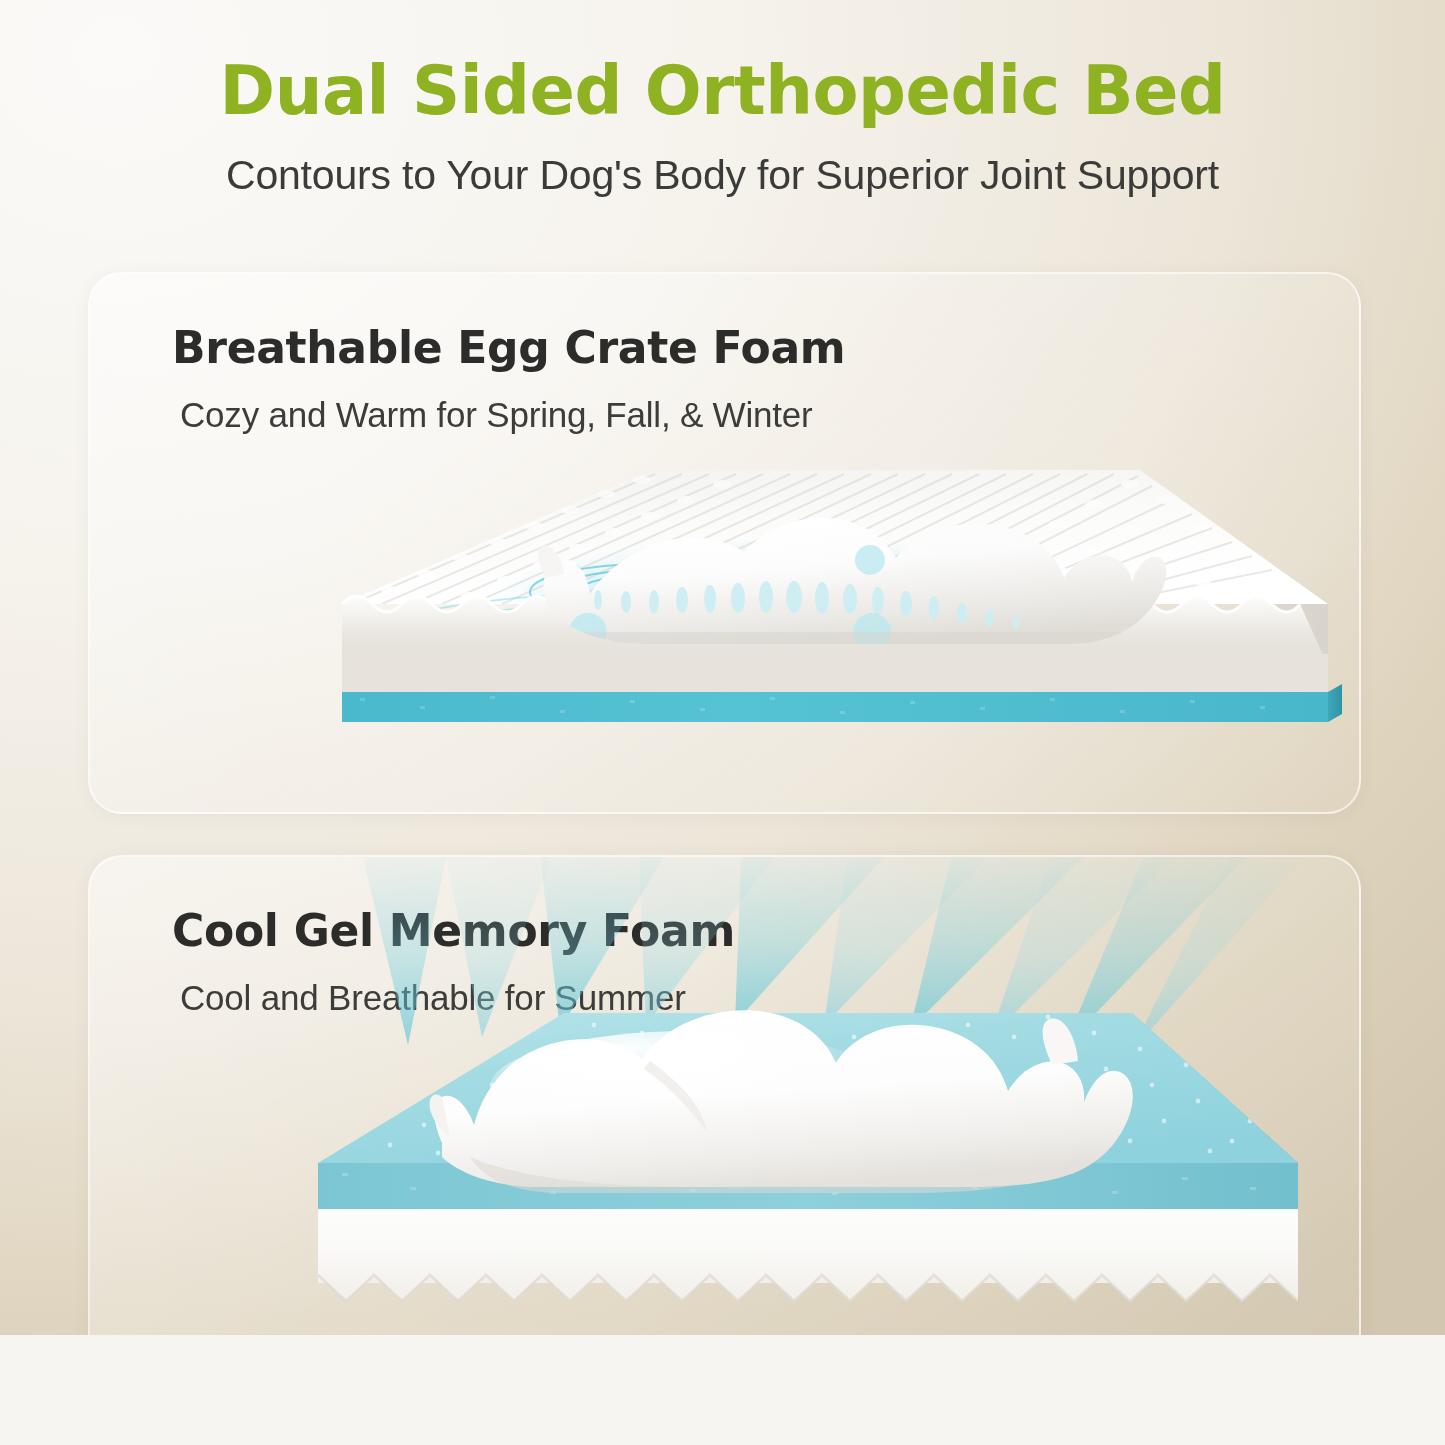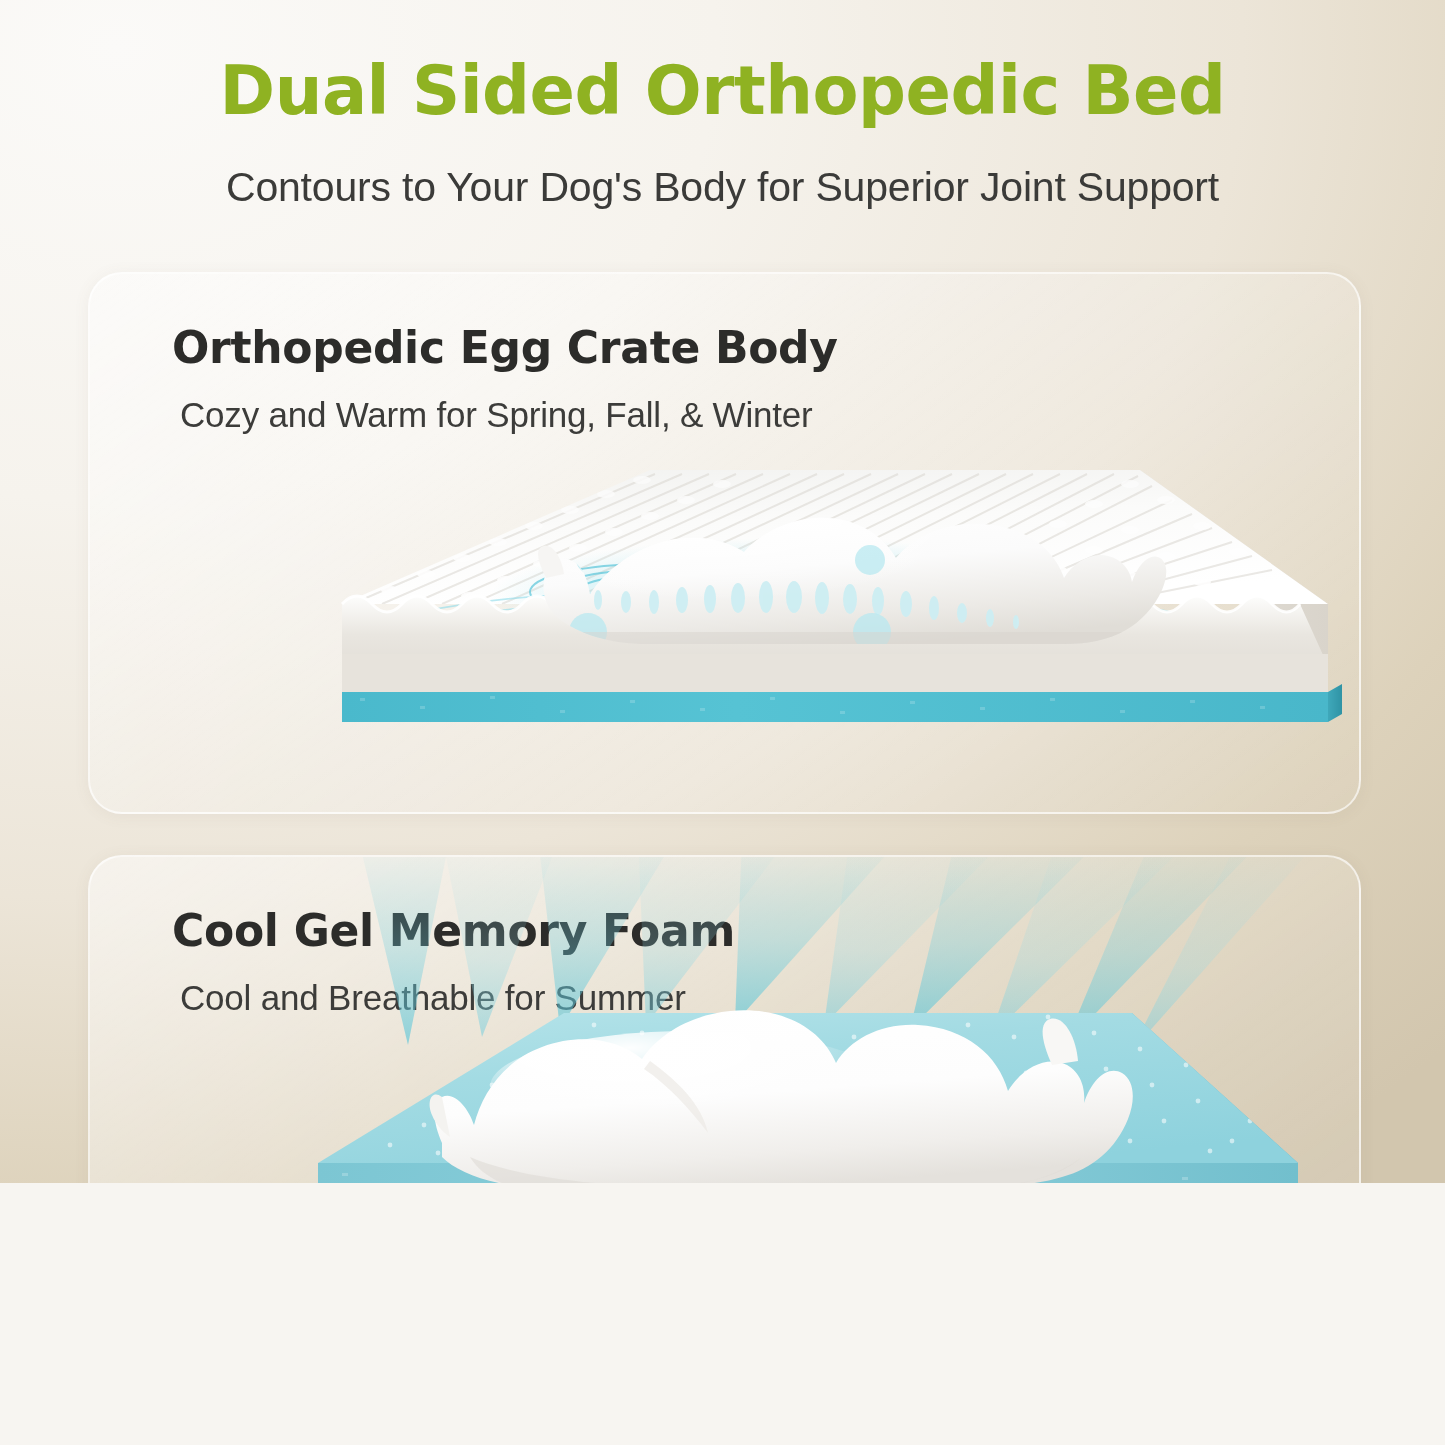--- a/index.html
+++ b/index.html
@@ -2,33 +2,33 @@
 <html><head>
 <meta charset="utf-8">
 <style>
   html,body{margin:0;padding:0;}
   body{
     width:1445px;height:1445px;overflow:hidden;
     font-family:"Liberation Sans", sans-serif;
     background:#f7f5f1;
   }
   #stage{
-    position:relative;width:1445px;height:1183px;overflow:hidden;
+    position:relative;width:1445px;height:1335px;overflow:hidden;
     background:
       radial-gradient(130% 120% at 8% 4%, #fbfaf8 0%, #f6f3ed 32%, #ece5d8 60%, #ddd2bb 82%, #d2c6ae 100%);
   }
   
   .hdr{position:absolute;left:0;right:0;top:56px;text-align:center;}
   .hdr h1{
     margin:0;font-size:67px;line-height:1.06;font-weight:bold;
     letter-spacing:-0.5px;color:#8fb222;
     font-family:"DejaVu Sans", sans-serif;
   }
   .hdr h2{
-    margin:38px 0 0 0;font-size:41px;line-height:1.1;font-weight:normal;
+    margin:26px 0 0 0;font-size:41px;line-height:1.1;font-weight:normal;
     letter-spacing:-0.2px;color:#3b3b39;
     font-family:"Liberation Sans", sans-serif;
   }
   
   .card{
     position:absolute;left:88px;width:1269px;
     border-radius:34px;
     background:linear-gradient(145deg,rgba(255,255,255,0.50) 0%,rgba(255,255,255,0.22) 45%,rgba(255,255,255,0.05) 100%);
     border:2px solid rgba(255,255,255,0.62);
     box-shadow:0 2px 16px rgba(120,105,80,0.07);
@@ -53,21 +53,21 @@
 <body>
 
 <div id="stage">
 
   <div class="hdr">
     <h1>Dual Sided Orthopedic Bed</h1>
     <h2>Contours to Your Dog's Body for Superior Joint Support</h2>
   </div>
 
   <div class="card" id="card1">
-    <h3 class="card-title">Orthopedic Egg Crate Body</h3>
+    <h3 class="card-title">Breathable Egg Crate Foam</h3>
     <p class="card-sub">Cozy and Warm for Spring, Fall, &amp; Winter</p>
 
     <div class="art">
       <svg viewBox="0 0 1269 538" width="1269" height="538" xmlns="http://www.w3.org/2000/svg">
         <defs>
 
           <linearGradient id="ecTop" x1="0" y1="0" x2="0.25" y2="1">
             <stop offset="0%" stop-color="#f2f2f0"></stop>
             <stop offset="45%" stop-color="#fbfbfa"></stop>
             <stop offset="100%" stop-color="#ffffff"></stop>

